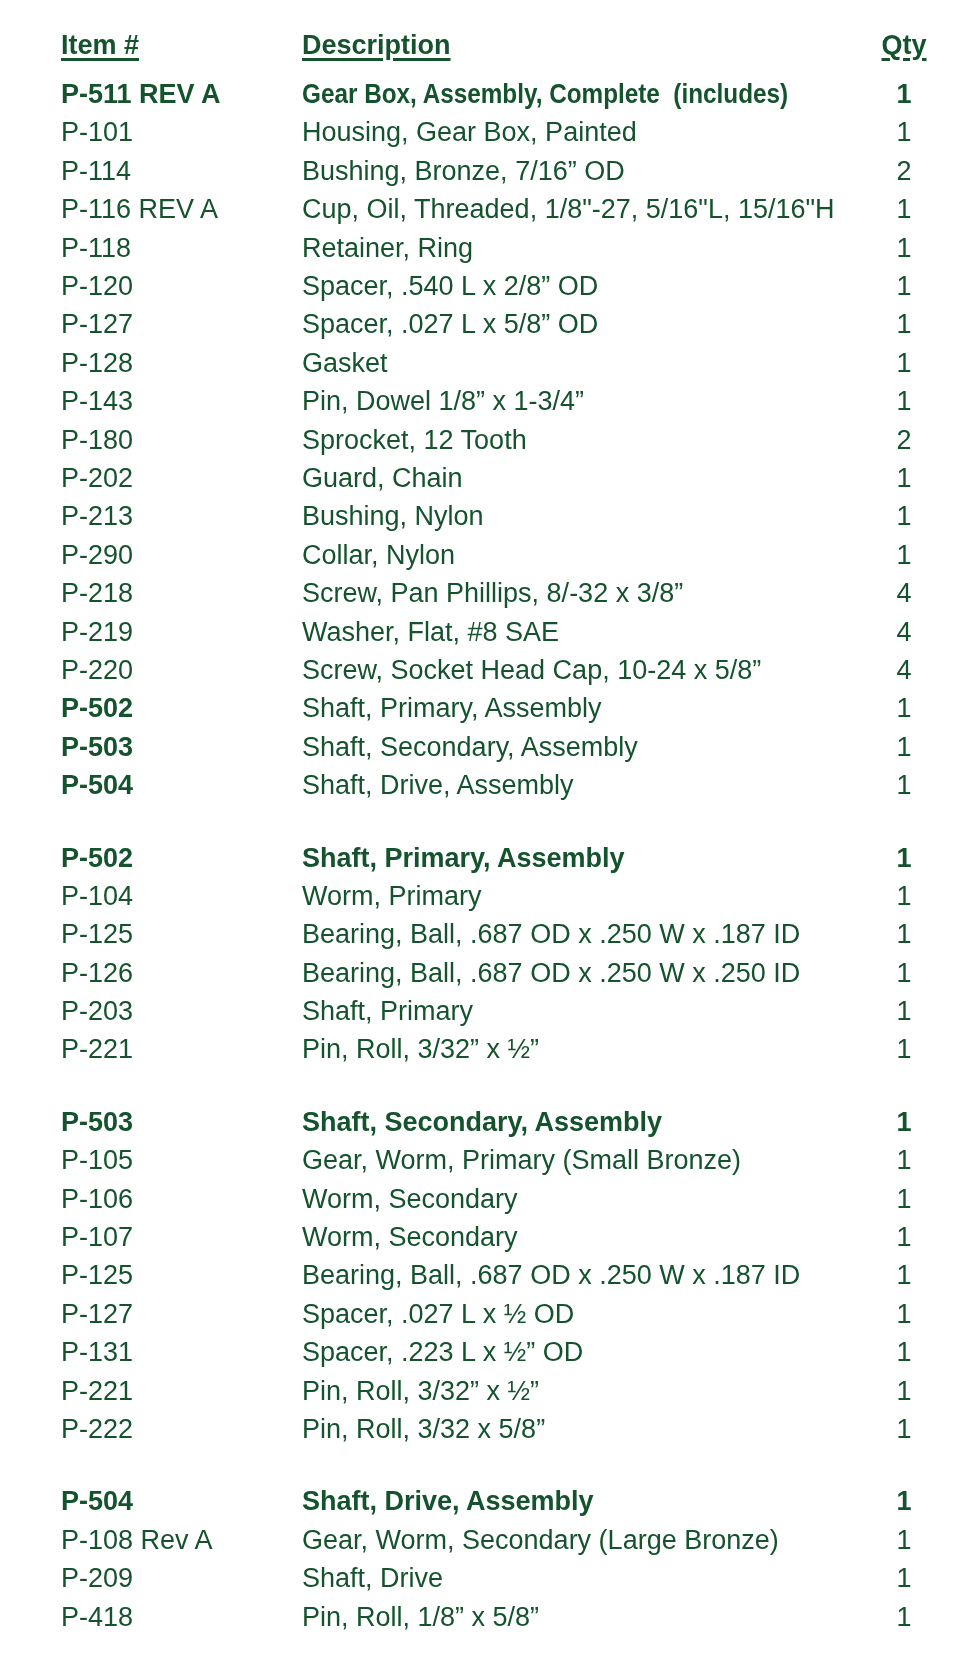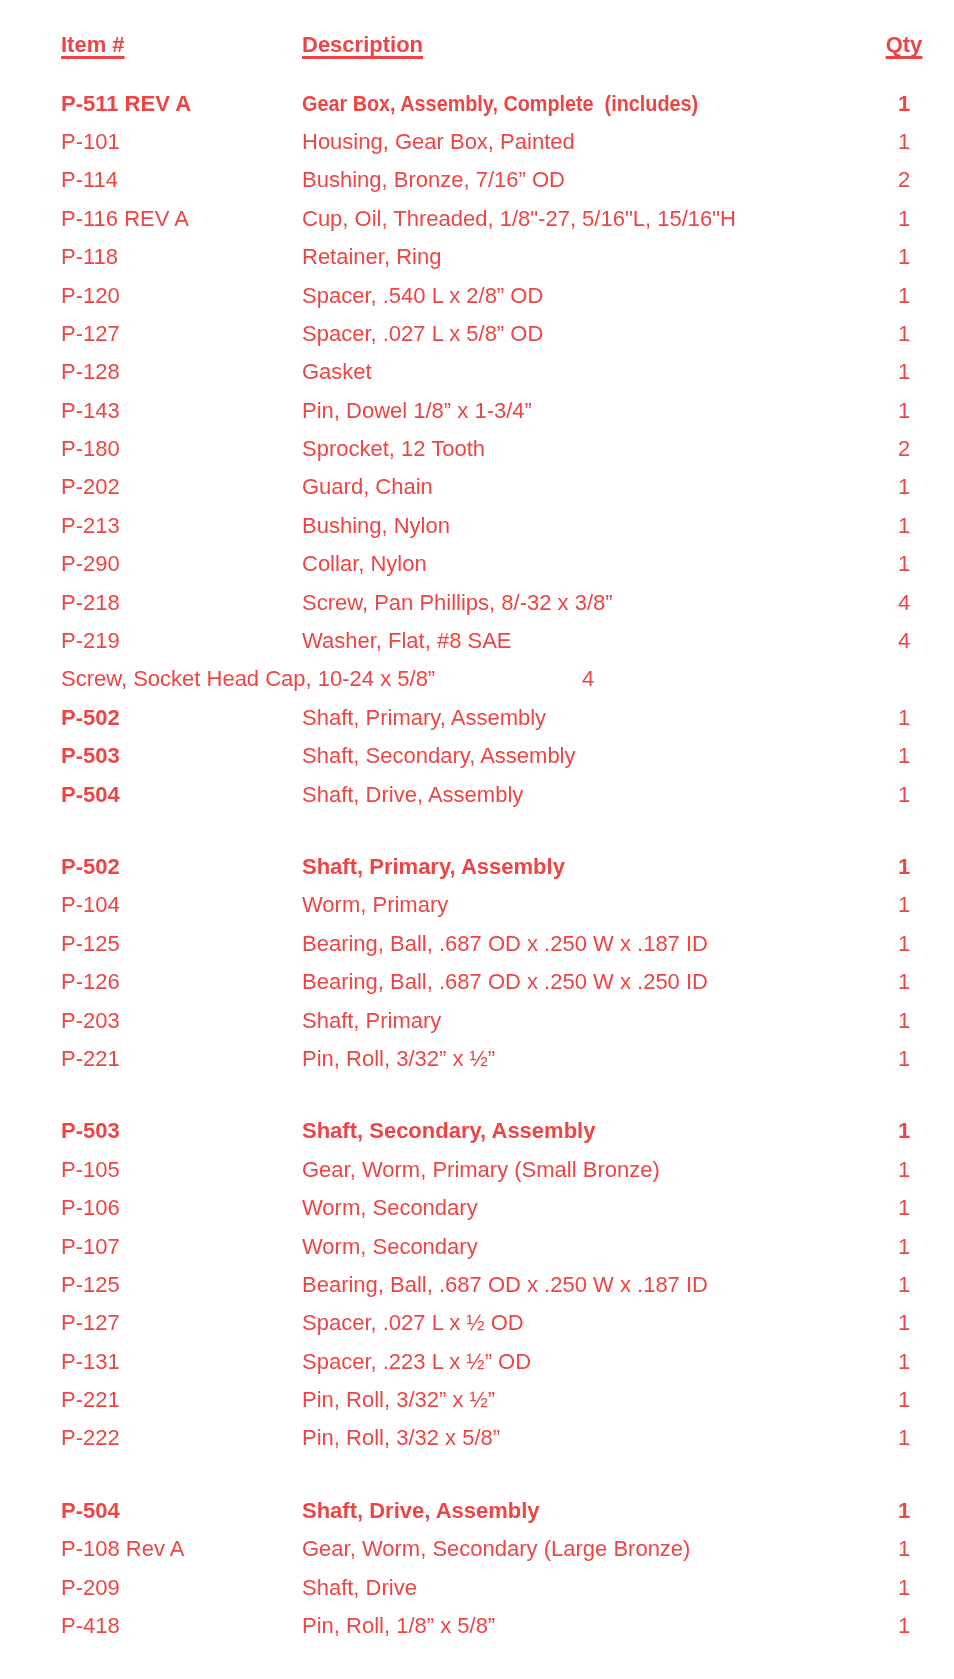--- a/index.html
+++ b/index.html
@@ -5,23 +5,23 @@
   html, body {
     margin: 0;
     padding: 0;
     background: #ffffff;
   }
   .page {
     position: relative;
     width: 954px;
     height: 1679px;
     background: #ffffff;
-    color: #ef4444;
+    color: #14532d;
     font-family: "Liberation Sans", "DejaVu Sans", sans-serif;
-    font-size: 22px;
+    font-size: 27px;
     box-sizing: border-box;
     padding-top: 26px;
     overflow: hidden;
   }
   .row {
     height: 38.4px;
     display: grid;
     grid-template-columns: 241px 572px 60px;
     align-items: center;
     padding-left: 61px;
@@ -34,21 +34,21 @@
   .col-qty {
     text-align: center;
   }
   .header-row .cell {
     font-weight: 700;
     text-decoration: underline;
     text-decoration-thickness: 3px;
     text-underline-offset: 4px;
   }
   #sections {
-    margin-top: 20px;
+    margin-top: 11px;
   }
   .section + .section {
     margin-top: 34px;
   }
   
   .b-all .cell { font-weight: 700; }
   .b-item .col-item { font-weight: 700; }
   
   .narrow .col-desc {
     transform: scaleX(0.9);
@@ -135,20 +135,21 @@
           <span class="cell col-item">P-218</span>
           <span class="cell col-desc">Screw, Pan Phillips, 8/-32 x 3/8”</span>
           <span class="cell col-qty">4</span>
         </div>
         <div class="row">
           <span class="cell col-item">P-219</span>
           <span class="cell col-desc">Washer, Flat, #8 SAE</span>
           <span class="cell col-qty">4</span>
         </div>
         <div class="row">
+          <span class="cell col-item">P-220</span>
           <span class="cell col-desc">Screw, Socket Head Cap, 10-24 x 5/8”</span>
           <span class="cell col-qty">4</span>
         </div>
         <div class="row b-item">
           <span class="cell col-item">P-502</span>
           <span class="cell col-desc">Shaft, Primary, Assembly</span>
           <span class="cell col-qty">1</span>
         </div>
         <div class="row b-item">
           <span class="cell col-item">P-503</span>

